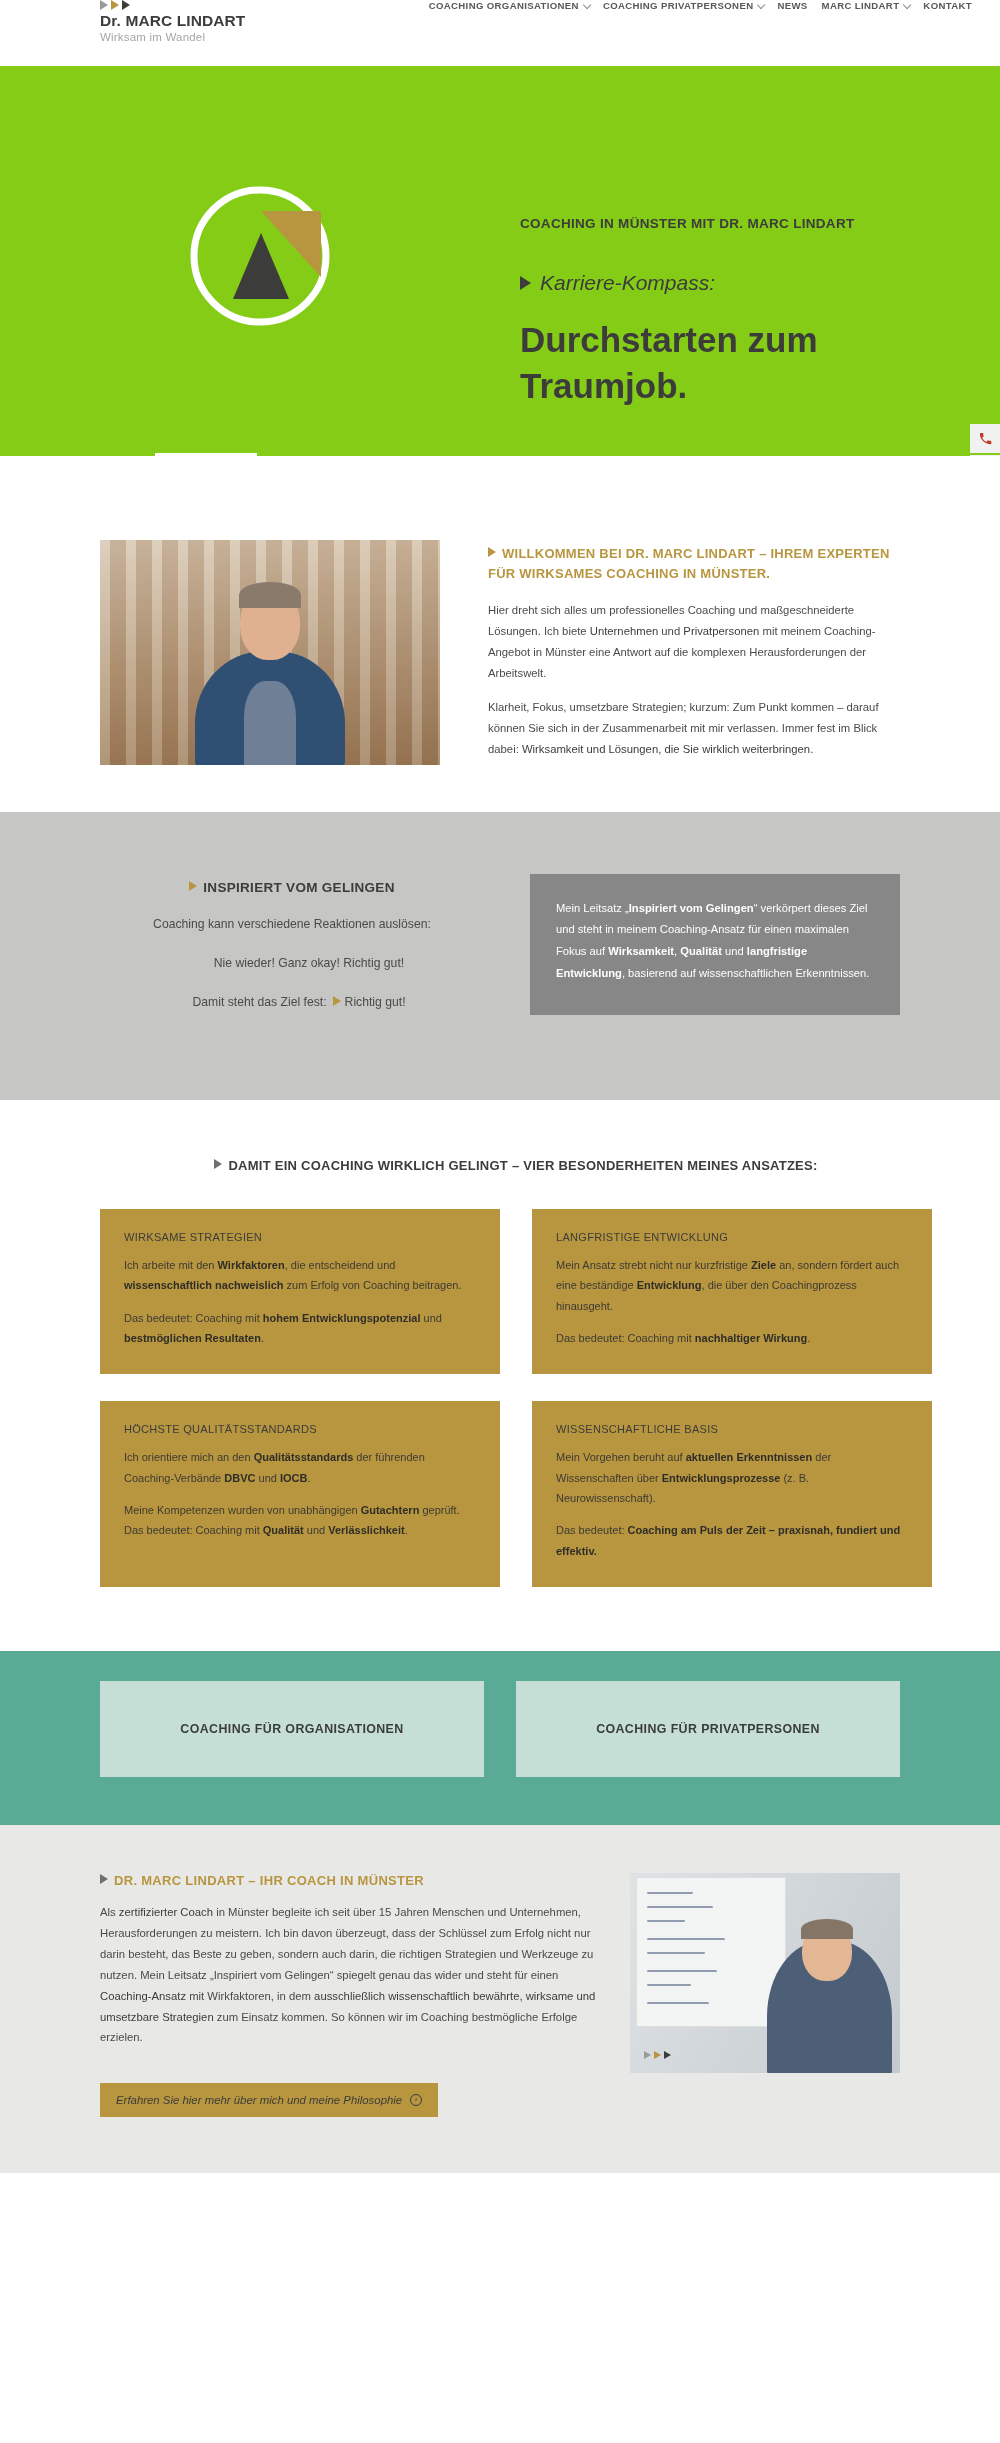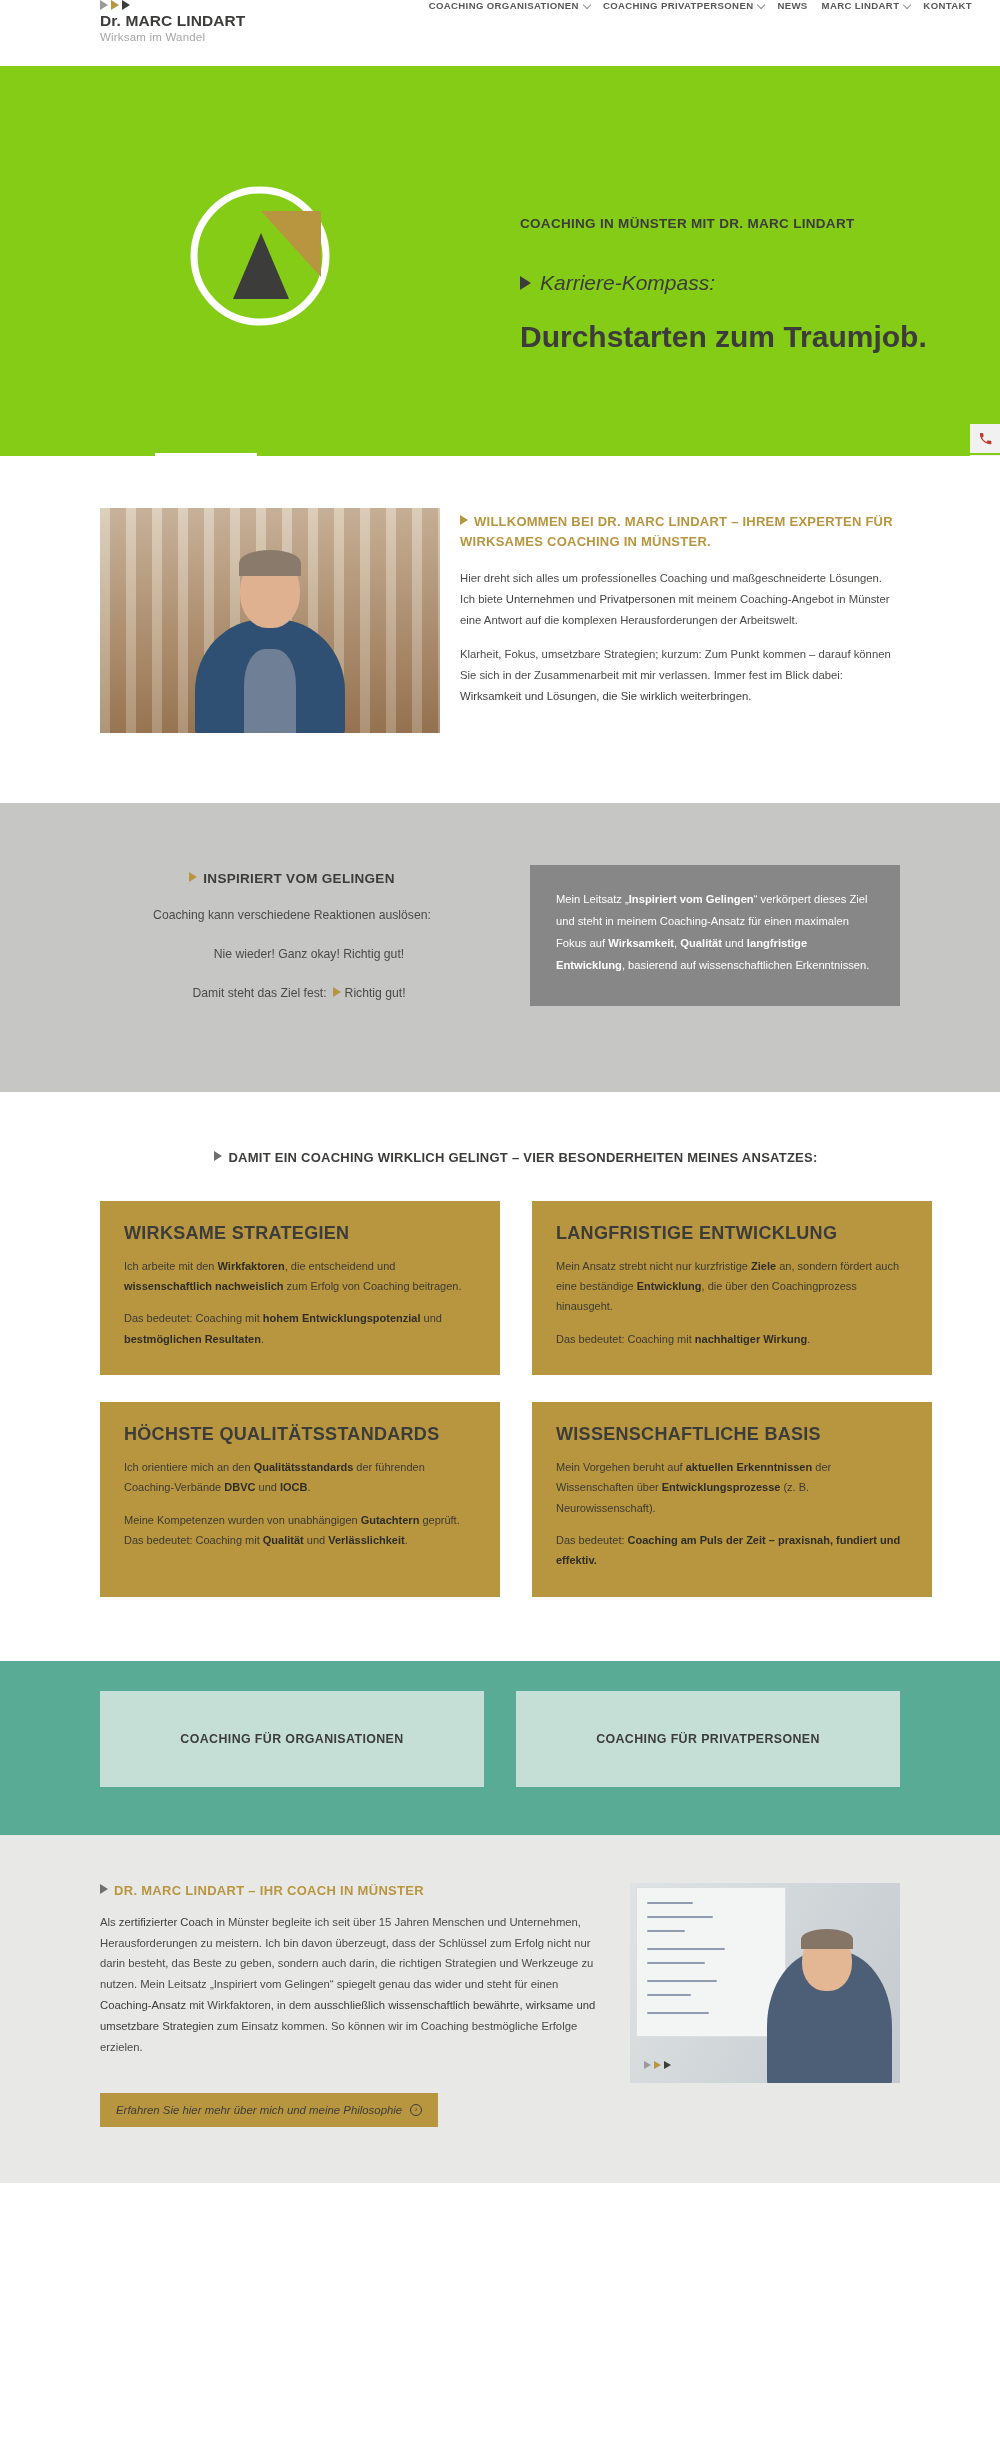--- a/index.html
+++ b/index.html
@@ -111,21 +111,21 @@
   }
   .arrow-dark {
     width: 0; height: 0;
     border-top: 7px solid transparent;
     border-bottom: 7px solid transparent;
     border-left: 11px solid #3c3c3b;
     flex: none;
   }
   .hero-title {
     margin-top: 22px;
-    font-size: 30px;
+    font-size: 35px;
     font-weight: 700;
     line-height: 1.32;
     color: #3c3c3b;
   }
   .hero-underline {
     position: absolute;
     left: 155px; bottom: 0;
     width: 102px; height: 3px;
     background: #ffffff;
   }
@@ -142,23 +142,24 @@
     width: 30px; height: 29px;
     background: #f1f1f1;
     display: flex; align-items: center; justify-content: center;
     cursor: pointer;
   }
   .rail-btn svg { display: block; }
 
   
   .welcome {
     background: #fff;
-    padding: 52px 100px 70px 100px;
-    display: flex;
-    gap: 20px;
+    padding: 52px 100px 39px 100px;
+    display: flex;
+    gap: 48px;
+    margin-top: 32px;
   }
   .portrait {
     width: 340px; height: 225px;
     flex: none;
     position: relative;
     overflow: hidden;
     background: linear-gradient(160deg,#c9b9a4 0%, #b99a72 40%, #8d6f52 100%);
   }
   .portrait .win {
     position:absolute; inset:0;
@@ -300,22 +301,22 @@
     display: grid;
     grid-template-columns: 1fr 1fr;
     gap: 27px 32px;
   }
   .gcard {
     background: #b8963f;
     padding: 22px 24px 26px 24px;
     min-height: 118px;
   }
   .gcard h3 {
-    font-size: 18px;
-    font-weight: 700;
+    font-size: 11px;
+    font-weight: 400;
     letter-spacing: 0.3px;
     color: #3c3c3b;
     text-transform: uppercase;
     font-family: "Liberation Sans Narrow", "Liberation Sans", sans-serif;
     margin-bottom: 12px;
   }
   .gcard p {
     font-size: 11px;
     line-height: 1.85;
     color: #3d3a33;

